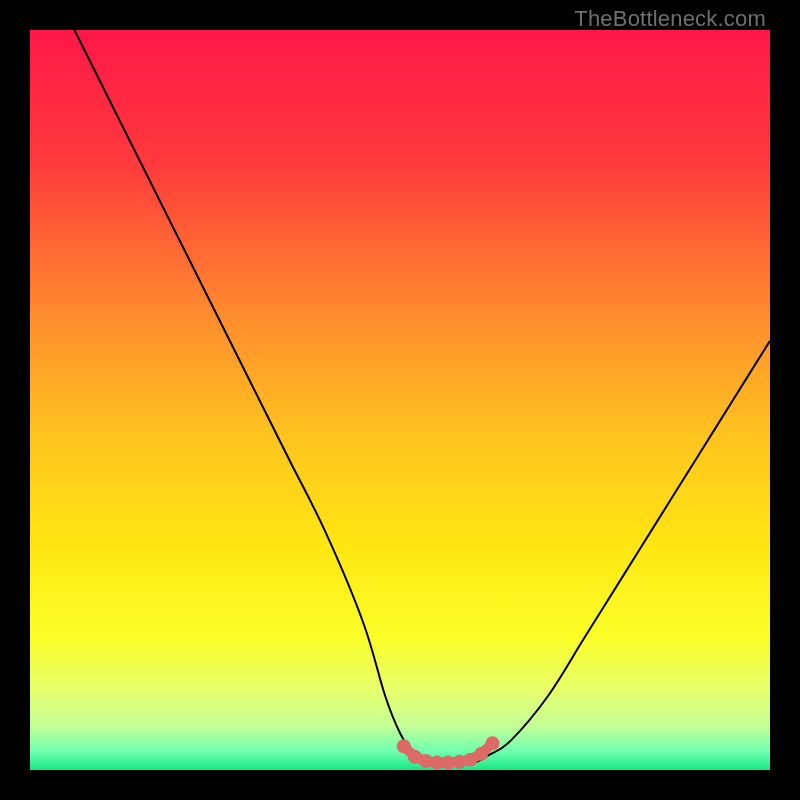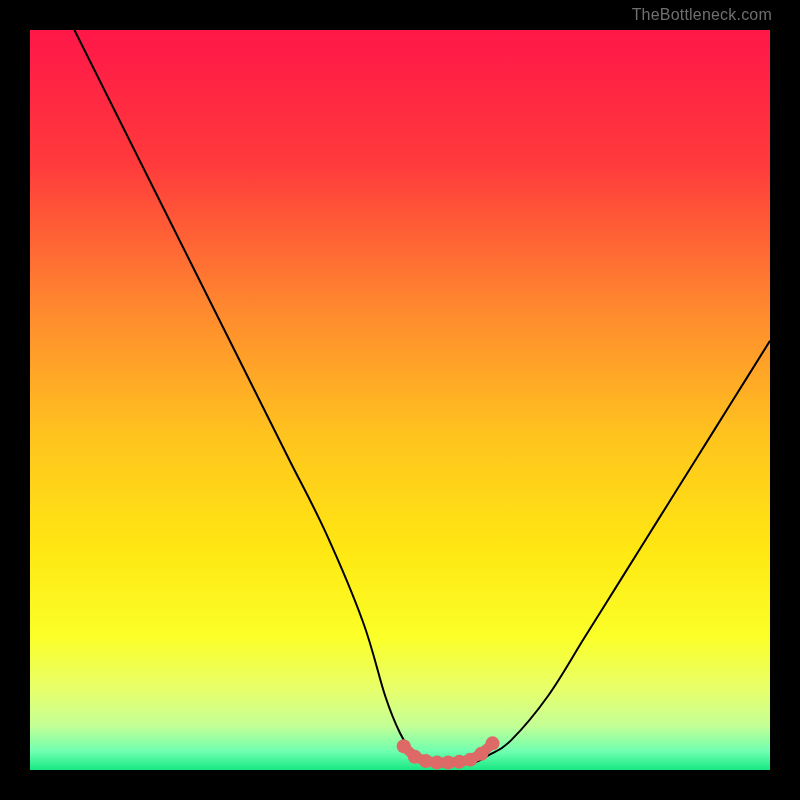--- a/index.html
+++ b/index.html
@@ -29,23 +29,23 @@
   .gradient-bg {
     position: absolute;
     left: 0;
     top: 0;
     width: 100%;
     height: 100%;
   }
   .watermark {
     position: absolute;
     top: 6px;
-    right: 28px;
+    right: 34px;
     color: #6f6f6f;
-    font-size: 16px;
+    font-size: 22px;
     font-weight: 500;
     letter-spacing: 0.2px;
   }
   svg.curve {
     position: absolute;
     left: 0;
     top: 0;
     width: 100%;
     height: 100%;
     overflow: visible;

